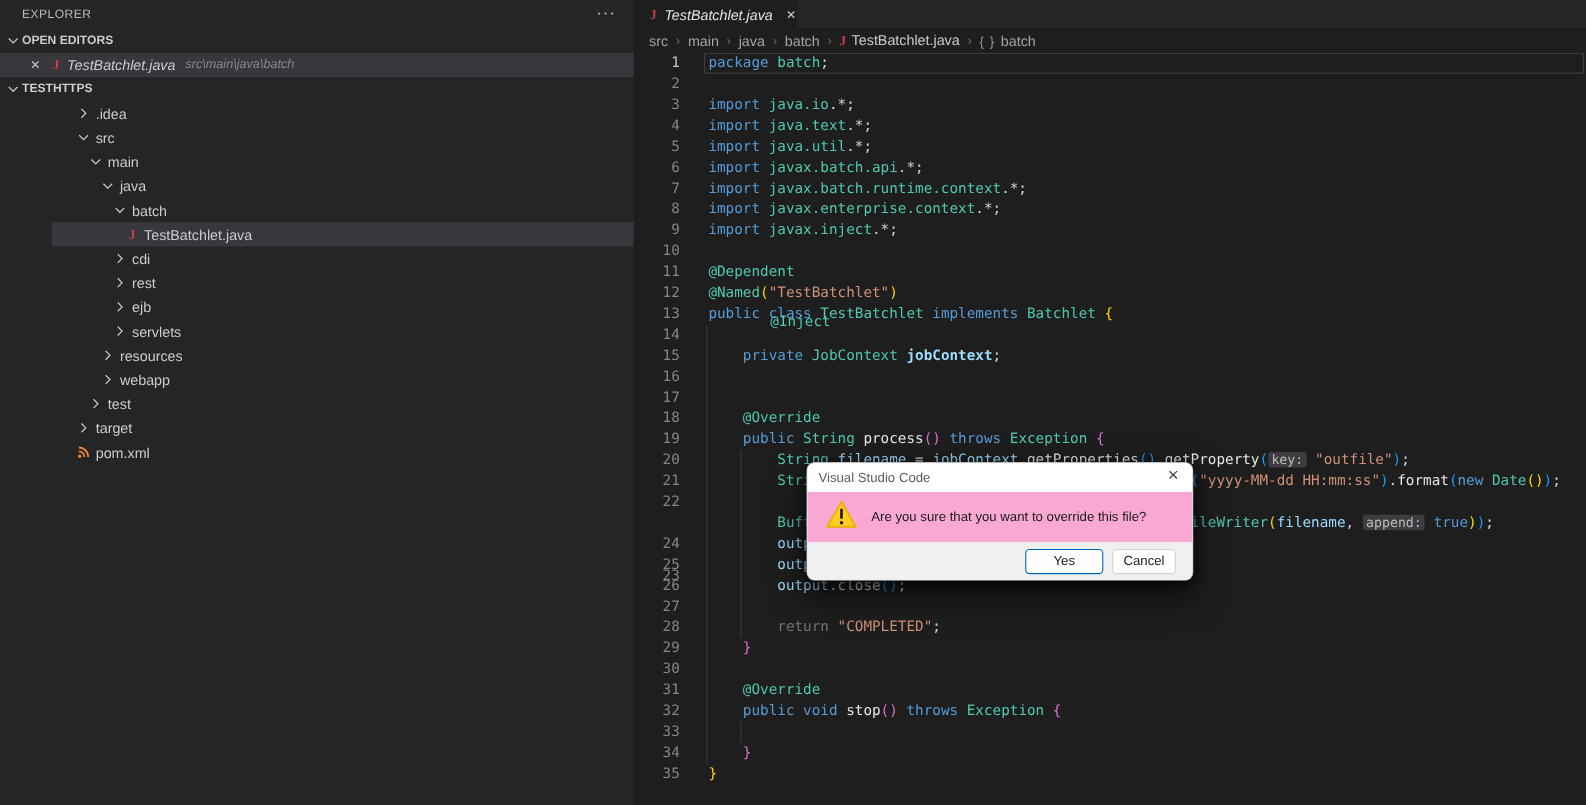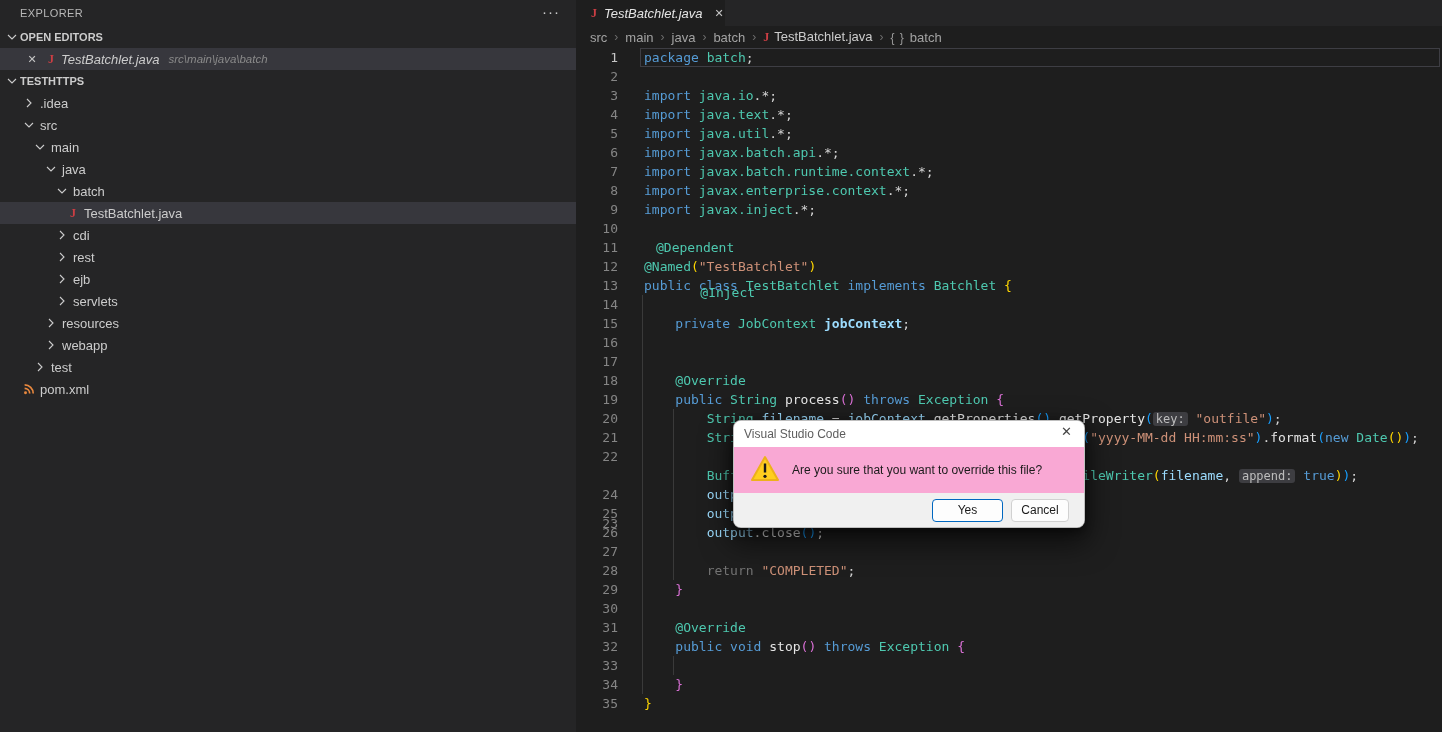--- a/index.html
+++ b/index.html
@@ -12,21 +12,21 @@
   .sb-title { padding-left:20px; font-size:11px; color:#b8b8b8; letter-spacing:.4px; }
   .sb-actions { position:absolute; right:16px; top:0; height:26px; line-height:24px; font-size:15px; color:#cccccc; cursor:pointer; letter-spacing:1px; }
   .section-header { height:22px; display:flex; align-items:center; font-size:11px; font-weight:bold; color:#cccccc; cursor:pointer; }
   .section-header .chev { width:16px; margin-left:4px; display:flex; align-items:center; justify-content:center; }
   .oe-item { height:22px; background:#37373d; display:flex; align-items:center; font-size:13px; cursor:pointer; }
   .oe-close { width:16px; margin-left:24px; color:#c5c5c5; font-size:11px; text-align:center; cursor:pointer; }
   .jicon { font-weight:bold; color:#cc3e44; font-size:12px; font-family:"Liberation Serif",serif; }
   .oe-item .jicon { margin-left:8px; }
   .oe-name { font-style:italic; color:#cccccc; margin-left:7px; }
   .oe-path { font-style:italic; color:#8a8a8a; font-size:11.5px; margin-left:9px; }
-  .tree { position:relative; }
+  .tree { position:relative;margin-left:47px; }
   .tree-row { height:22px; display:flex; align-items:center; font-size:13px; color:#cccccc; cursor:pointer; position:relative; }
   .tree-row.selected { background:#37373d; }
   .tree-row .chev { width:16px; display:flex; align-items:center; justify-content:center; flex:0 0 16px; }
   .tree-row .ficon { width:16px; display:flex; align-items:center; justify-content:center; flex:0 0 16px; }
   .tree-label { margin-left:3px; }
 
   
   .tabbar { position:absolute; left:576px; top:0; width:866px; height:26px; background:#252526; z-index:2; }
   .tab { position:absolute; left:0; top:0; width:149px; height:26px; background:#1e1e1e; display:flex; align-items:center; padding-left:15px; cursor:pointer; }
   .tab-label { font-style:italic; font-size:13px; color:#e4e4e4; margin-left:7px; }
@@ -203,20 +203,29 @@
         <span class="tree-label">webapp</span>
       </div>
       <div class="tree-row">
         <span style="flex:0 0 32px"></span>
         <span class="chev">
           <svg width="16" height="16" viewBox="0 0 16 16">
             <path d="M6 4l4 4-4 4" stroke="#cccccc" stroke-width="1.1" fill="none"></path>
           </svg>
         </span>
         <span class="tree-label">test</span>
+      </div>
+      <div class="tree-row">
+        <span style="flex:0 0 21px"></span>
+        <span class="chev">
+          <svg width="16" height="16" viewBox="0 0 16 16">
+            <path d="M6 4l4 4-4 4" stroke="#cccccc" stroke-width="1.1" fill="none"></path>
+          </svg>
+        </span>
+        <span class="tree-label">target</span>
       </div>
       <div class="tree-row">
         <span style="flex:0 0 21px"></span>
         <span class="ficon">
           <svg width="14" height="14" viewBox="0 0 16 16">
             <circle cx="4" cy="12.3" r="1.7" fill="#e8883e"></circle>
             <path d="M3 7.2a5.8 5.8 0 0 1 5.8 5.8" stroke="#e8883e" stroke-width="1.9" fill="none"></path>
             <path d="M3 3.2A9.8 9.8 0 0 1 12.8 13" stroke="#e8883e" stroke-width="1.9" fill="none"></path>
            </svg>
         </span>
@@ -283,21 +292,21 @@
 <div class="code-line" style="top: 143px;"><span class="kw">import</span><span class="pl"> </span><span class="ty">javax.batch.api</span><span class="pl">.*;</span></div>
 <div class="gutter-line" style="top: 162px;">7</div>
 <div class="code-line" style="top: 162px;"><span class="kw">import</span><span class="pl"> </span><span class="ty">javax.batch.runtime.context</span><span class="pl">.*;</span></div>
 <div class="gutter-line" style="top: 181px;">8</div>
 <div class="code-line" style="top: 181px;"><span class="kw">import</span><span class="pl"> </span><span class="ty">javax.enterprise.context</span><span class="pl">.*;</span></div>
 <div class="gutter-line" style="top: 200px;">9</div>
 <div class="code-line" style="top: 200px;"><span class="kw">import</span><span class="pl"> </span><span class="ty">javax.inject</span><span class="pl">.*;</span></div>
 <div class="gutter-line" style="top: 219px;">10</div>
 <div class="code-line" style="top: 219px;"></div>
 <div class="gutter-line" style="top: 238px;">11</div>
-<div class="code-line" style="top: 238px; margin-left: 12px;"><span class="an">@Dependent</span></div>
+<div class="code-line" style="top: 238px;"><span class="an">@Dependent</span></div>
 <div class="gutter-line" style="top: 257px;">12</div>
 <div class="code-line" style="top: 257px;"><span class="an">@Named</span><span class="b1">(</span><span class="st">"TestBatchlet"</span><span class="b1">)</span></div>
 <div class="gutter-line" style="top: 276px;">13</div>
 <div class="code-line" style="top: 276px;"><span class="kw">public</span><span class="pl"> </span><span class="kw">class</span><span class="pl"> </span><span class="ty">TestBatchlet</span><span class="pl"> </span><span class="kw">implements</span><span class="pl"> </span><span class="ty">Batchlet</span><span class="pl"> </span><span class="b1">{</span></div>
 <div class="gutter-line" style="top: 295px;">14</div>
 <div class="code-line" style="top: 283px; padding-left: 25px;"><span class="pl">    </span><span class="an">@Inject</span></div>
 <div class="gutter-line" style="top: 314px;">15</div>
 <div class="code-line" style="top: 314px;"><span class="pl">    </span><span class="kw">private</span><span class="pl"> </span><span class="ty">JobContext</span><span class="pl"> </span><span class="vrb">jobContext</span><span class="pl">;</span></div>
 <div class="gutter-line" style="top: 333px;">16</div>
 <div class="code-line" style="top: 333px;"></div>

